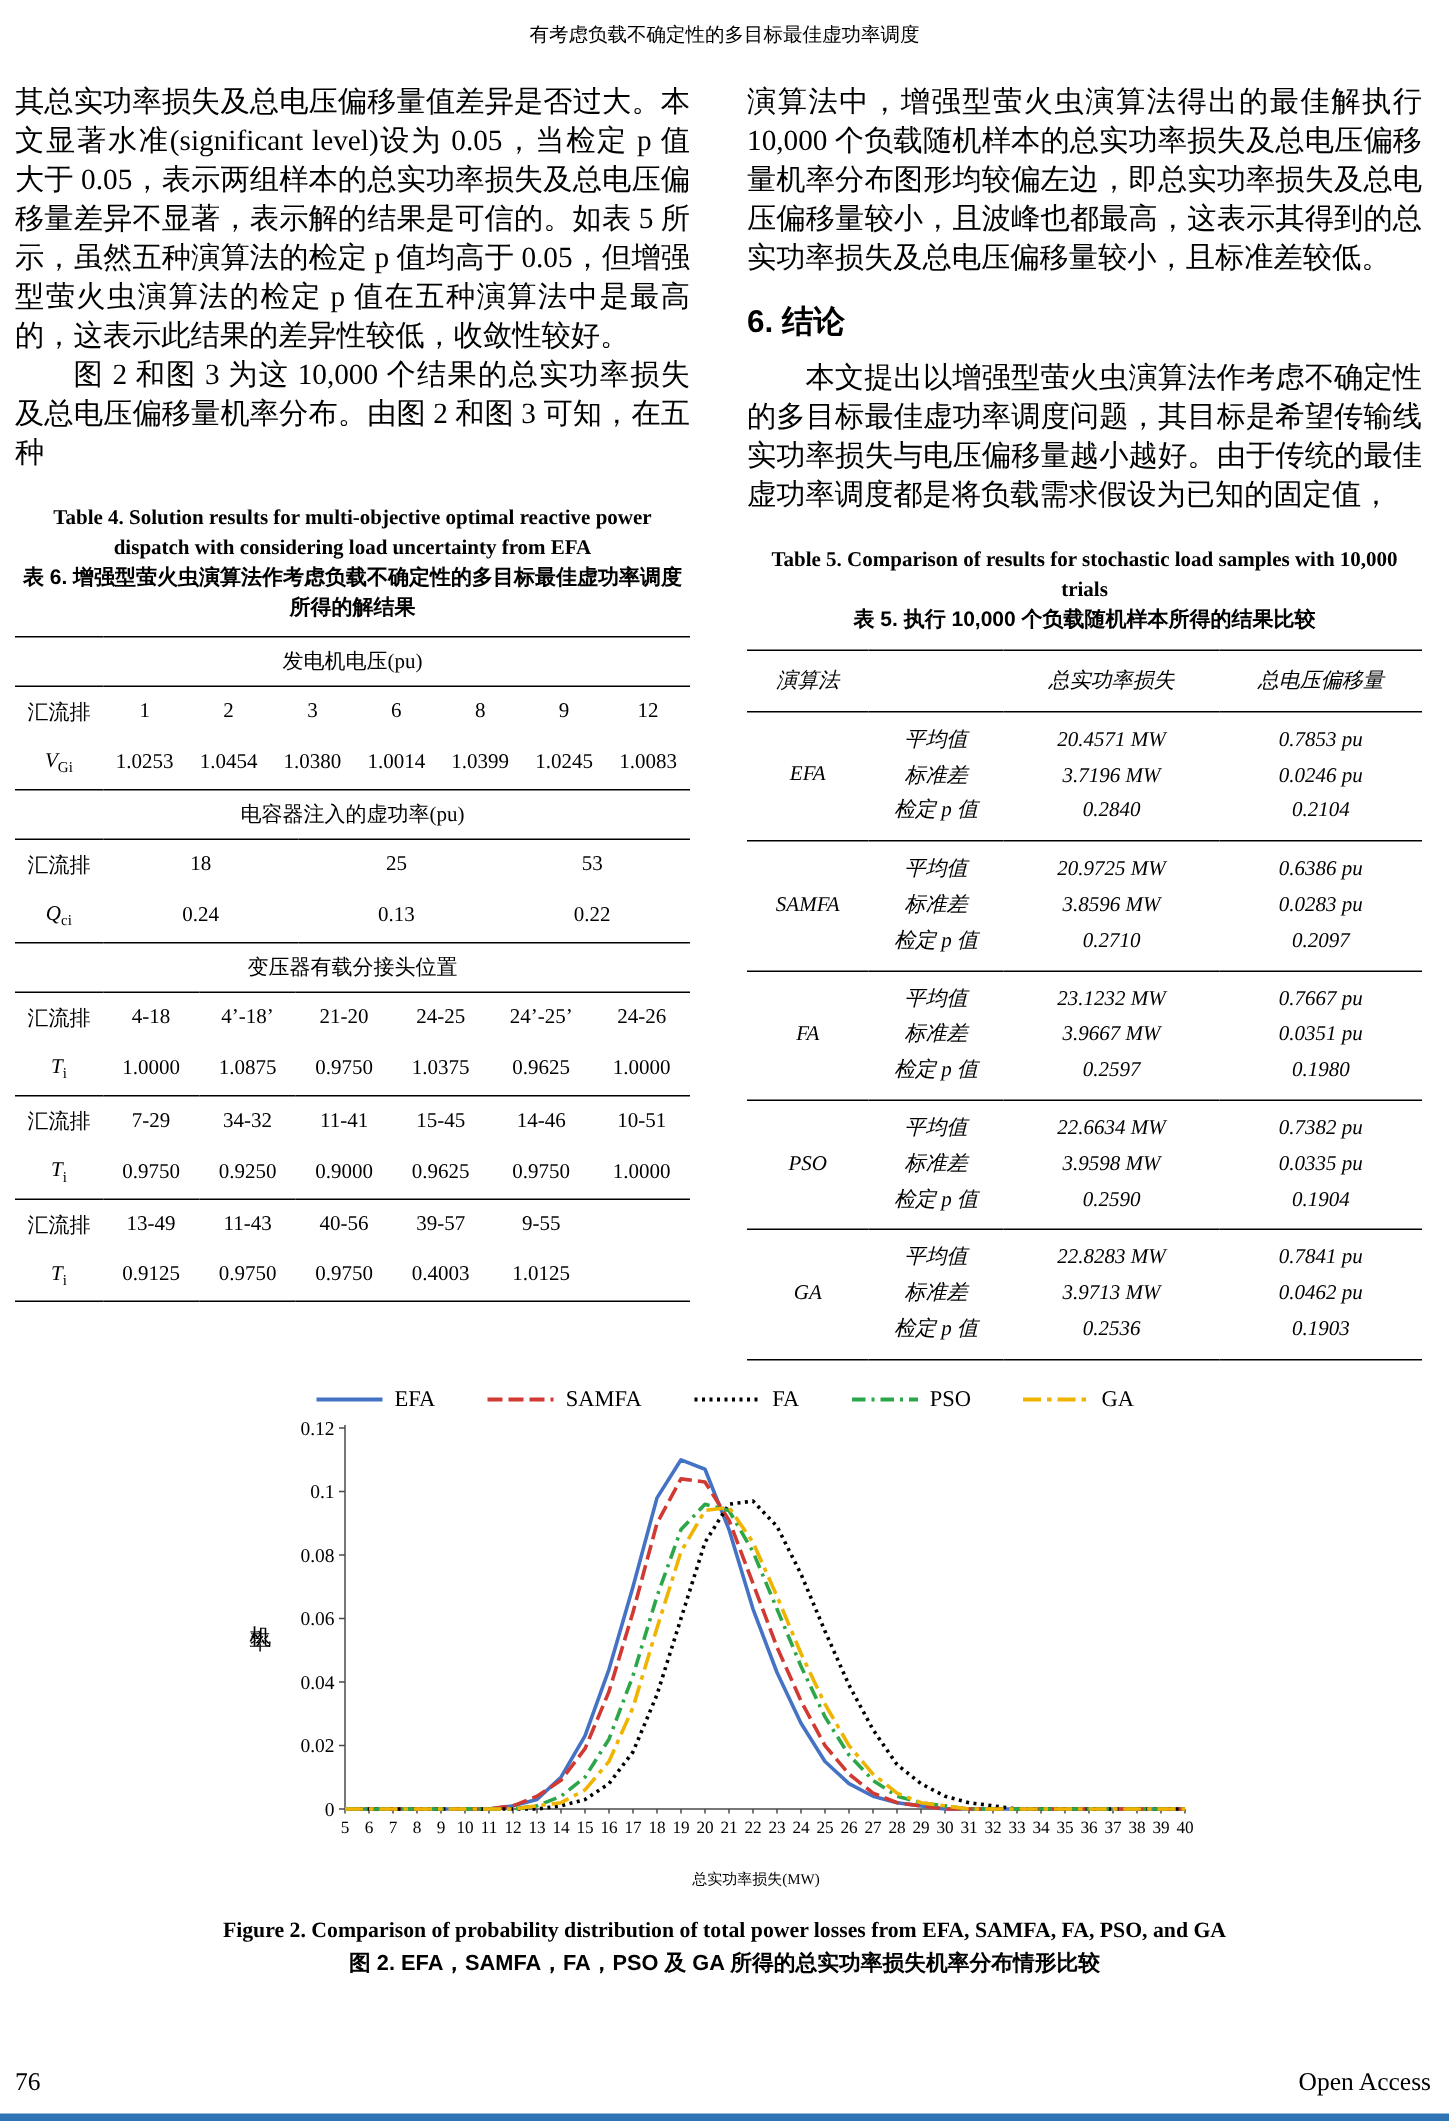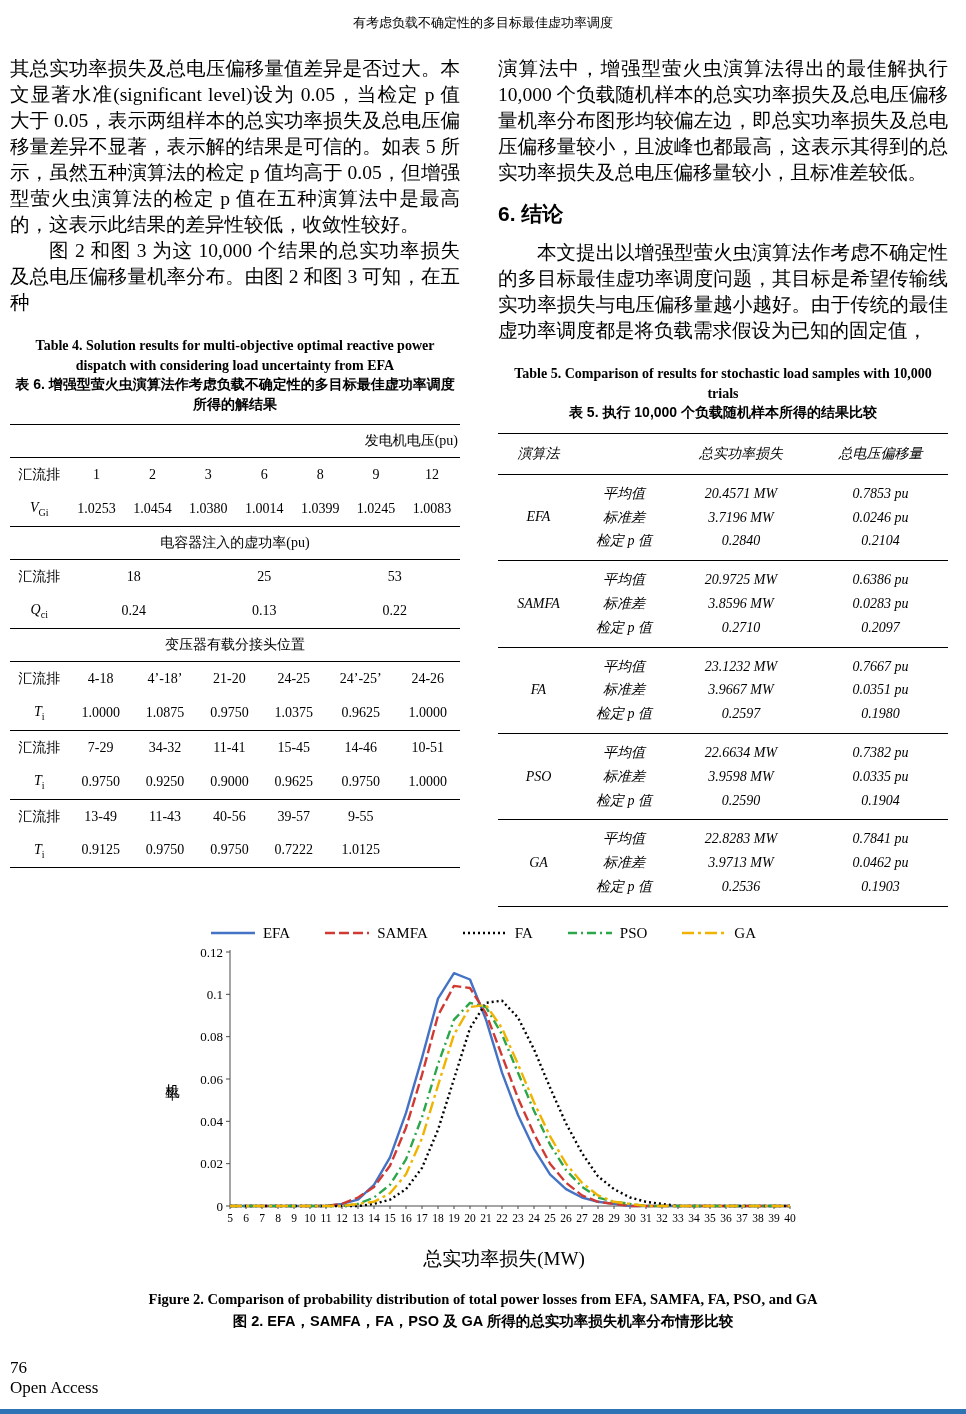--- a/index.html
+++ b/index.html
@@ -37,21 +37,21 @@
     font-size: 14px;
     font-weight: bold;
     text-align: center;
     line-height: 1.4;
     margin: 20px 4px 10px 4px;
   }
   .cap-zh { font-family: "Liberation Sans", "DejaVu Sans", sans-serif; }
 
   table.tbl { width: 100%; border-collapse: collapse; font-size: 14px; }
   table.tbl td { text-align: center; padding: 8px 2px; }
-  tr.bt td { border-top: 1px solid #000; text-align: right; }
+  tr.bt td { border-top: 1px solid #000; }
   tr.bb td { border-bottom: 1px solid #000; }
   tr.sec td { padding: 7px 2px; }
   td.lab i { font-style: italic; }
   td.lab sub { font-size: 10px; }
 
   table.t5 { width: 100%; border-collapse: collapse; font-size: 14px; margin-top: 4px; font-style: italic; }
   table.t5 td { text-align: center; vertical-align: middle; padding: 7px 2px; }
   table.t5 tr.hd td { padding: 11px 2px; }
   table.t5 .stats div, table.t5 .vals div { line-height: 1.7; }
 
@@ -70,41 +70,40 @@
   .ylab {
     writing-mode: vertical-rl;
     text-orientation: upright;
     font-size: 14.5px;
     letter-spacing: 2px;
     margin-right: 2px;
     margin-bottom: 40px;
   }
   .xlab {
     text-align: center;
-    font-size: 19px;
+    font-size: 10px;
     margin-top: 2px;
     padding-left: 42px;
   }
   .fig-caption {
     text-align: center;
     font-weight: bold;
     font-size: 14.5px;
     line-height: 1.55;
     margin-top: 16px;
   }
 
   .footer {
     position: absolute;
     left: 10px;
     right: 12px;
     bottom: 16px;
     display: flex;
     justify-content: space-between;
     font-size: 17px;
-    flex-direction: column;
   }
   .bottom-bar {
     position: absolute;
     left: 0; bottom: 0;
     width: 100%;
     height: 5px;
   }
 </style>
 </head>
 <body>
@@ -245,21 +244,21 @@
           <td>40-56</td>
           <td>39-57</td>
           <td>9-55</td>
           <td></td>
         </tr>
         <tr class="bb">
           <td class="lab"><i>T</i><sub>i</sub></td>
           <td>0.9125</td>
           <td>0.9750</td>
           <td>0.9750</td>
-          <td>0.7222</td>
+          <td>0.4003</td>
           <td>1.0125</td>
           <td></td>
         </tr>
       </tbody>
         </table>
     </div>
 
     <div class="col">
       <p class="body-text">演算法中，增强型萤火虫演算法得出的最佳解执行 10,000 个负载随机样本的总实功率损失及总电压偏移量机率分布图形均较偏左边，即总实功率损失及总电压偏移量较小，且波峰也都最高，这表示其得到的总实功率损失及总电压偏移量较小，且标准差较低。</p>
       <h2 class="sec-heading">6. 结论</h2>

